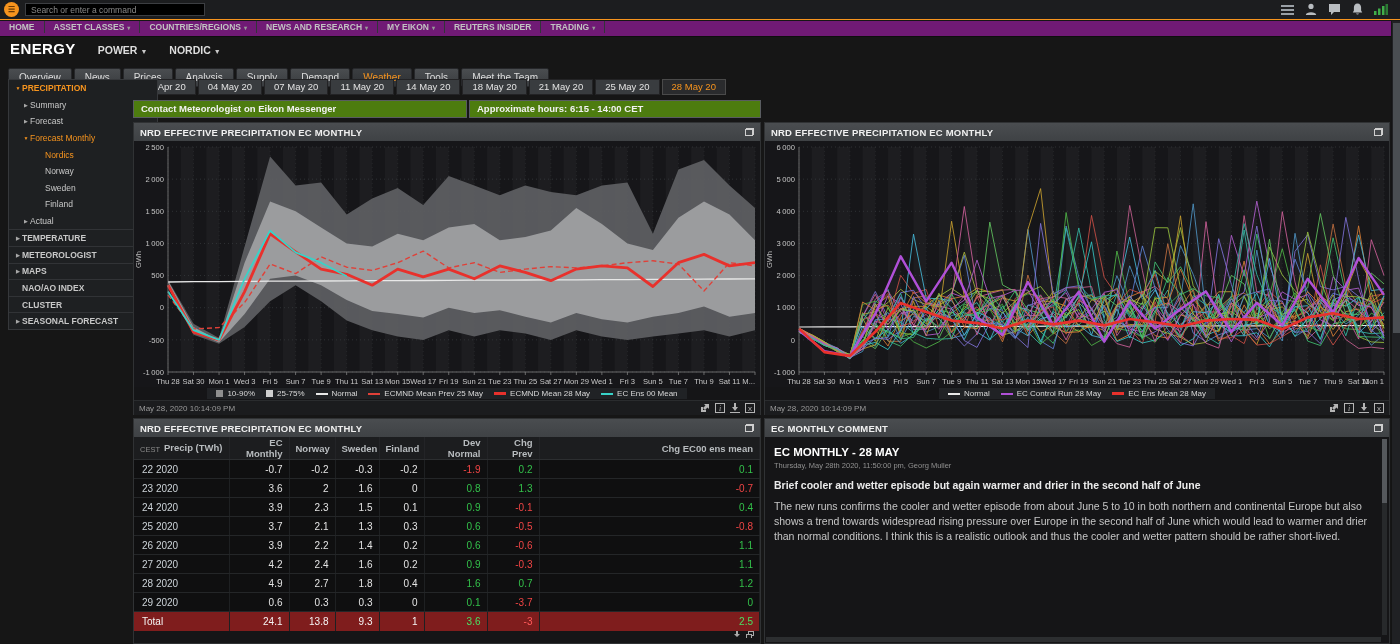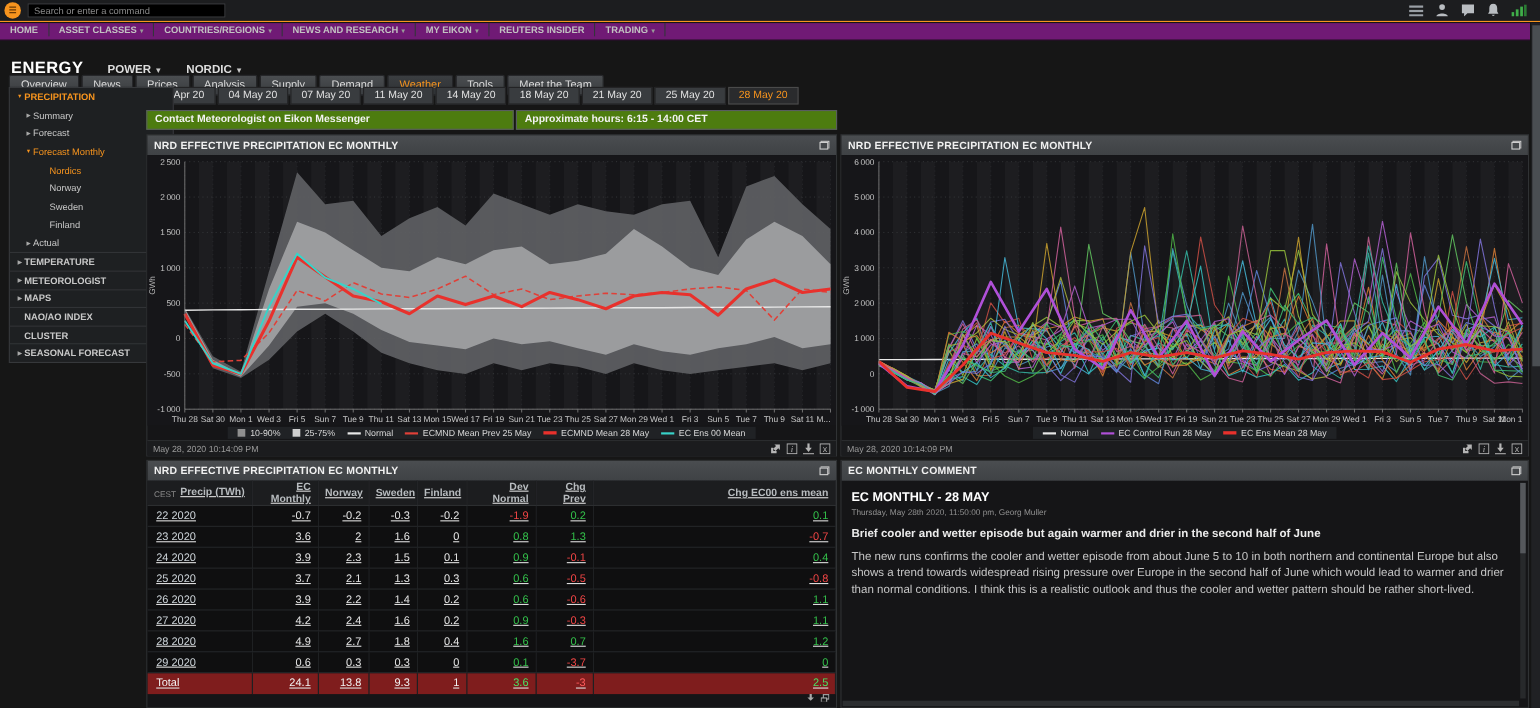--- a/index.html
+++ b/index.html
@@ -17,21 +17,21 @@
   .search::placeholder{color:#8a8a8a;}
   .top-icons{position:absolute;right:12px;top:3px;display:flex;gap:11px;align-items:center;}
   .top-icons svg{display:block;}
   
   .menubar{position:absolute;left:0;top:21px;width:1400px;height:16px;background:#701a75;
            display:flex;align-items:flex-start;border-bottom:1px solid #0e0e0e;}
   .menu-item{padding:0 9px;font-size:8.5px;font-weight:bold;color:#c2c2c2;border-right:1px solid #33353a;
              height:12px;line-height:12px;cursor:default;white-space:nowrap;}
   .menu-item .caret{color:#9a9a9a;font-size:6px;margin-left:3px;}
   
-  .pagehead{position:absolute;left:10px;top:53px;display:flex;align-items:baseline;gap:22px;}
+  .pagehead{position:absolute;left:10px;top:40px;display:flex;align-items:baseline;gap:22px;}
   .brand{font-size:15px;font-weight:bold;color:#fff;letter-spacing:.4px;}
   .selector{font-size:10.5px;font-weight:bold;color:#dedede;}
   .selector .caret{color:#c9c9c9;font-size:7px;margin-left:3px;}
   
   .view-tabs{position:absolute;left:8px;top:68px;display:flex;gap:2px;}
   .vtab{height:19px;line-height:17px;padding:0 10px;font-size:10px;color:#dcdcdc;
         background:linear-gradient(#4a4d50,#393c3f);border:1px solid #26272a;border-radius:2px;cursor:default;}
   .vtab.active{color:#f7941e;background:linear-gradient(#3b3e41,#2e3134);}
   
   .date-tabs{position:absolute;left:135px;top:79px;display:flex;gap:2px;}
@@ -65,21 +65,21 @@
   .sw-square{width:7px;height:7px;display:inline-block;}
   .sw-line{width:12px;height:0;border-top:2px solid;display:inline-block;}
   .sw-line.thick{border-top-width:3px;}
   .sw-line.dashed{border-top-style:dashed;}
   .pfoot{height:15px;border-top:1px solid #2a2c2e;background:#1b1c1e;display:flex;align-items:center;
          font-size:8px;color:#9a9a9a;padding:0 5px;}
   .pfoot .ts{flex:1;}
   .pfoot .ficons{display:flex;gap:5px;align-items:center;}
   .pfoot svg{display:block;}
   
-  table.grid{border-collapse:collapse;table-layout:fixed;width:100%;text-decoration:underline;}
+  table.grid{border-collapse:collapse;table-layout:fixed;width:100%;}
   table.grid th{height:21px;font-size:9.5px;font-weight:bold;color:#b8bcbf;text-align:right;
                 padding:0 6px;background:#1c1d1f;border-bottom:1px solid #2c2e30;border-right:1px solid #232427;}
   table.grid th .cest{float:left;font-size:7.5px;color:#8a8a8a;font-weight:normal;margin-top:3px;}
   table.grid td{height:19px;font-size:10px;color:#e4e4e4;text-align:right;padding:0 6px;
                 background:#0f0f10;border-bottom:1px solid #242628;border-right:1px solid #1e2022;}
   table.grid td.week{text-align:left;color:#ccd3d8;padding-left:8px;margin-left:48px;}
   table.grid tr.total td{background:#7f1d1d;color:#f4f4f4;border-bottom:none;}
   td.pos{color:#33c04a!important;} td.neg{color:#f04545!important;}
   tr.total td.pos{color:#49e063!important;} tr.total td.neg{color:#ff5a5a!important;}
   .table-strip{height:7px;display:flex;justify-content:flex-end;gap:5px;padding-right:6px;color:#a9a9a9;

